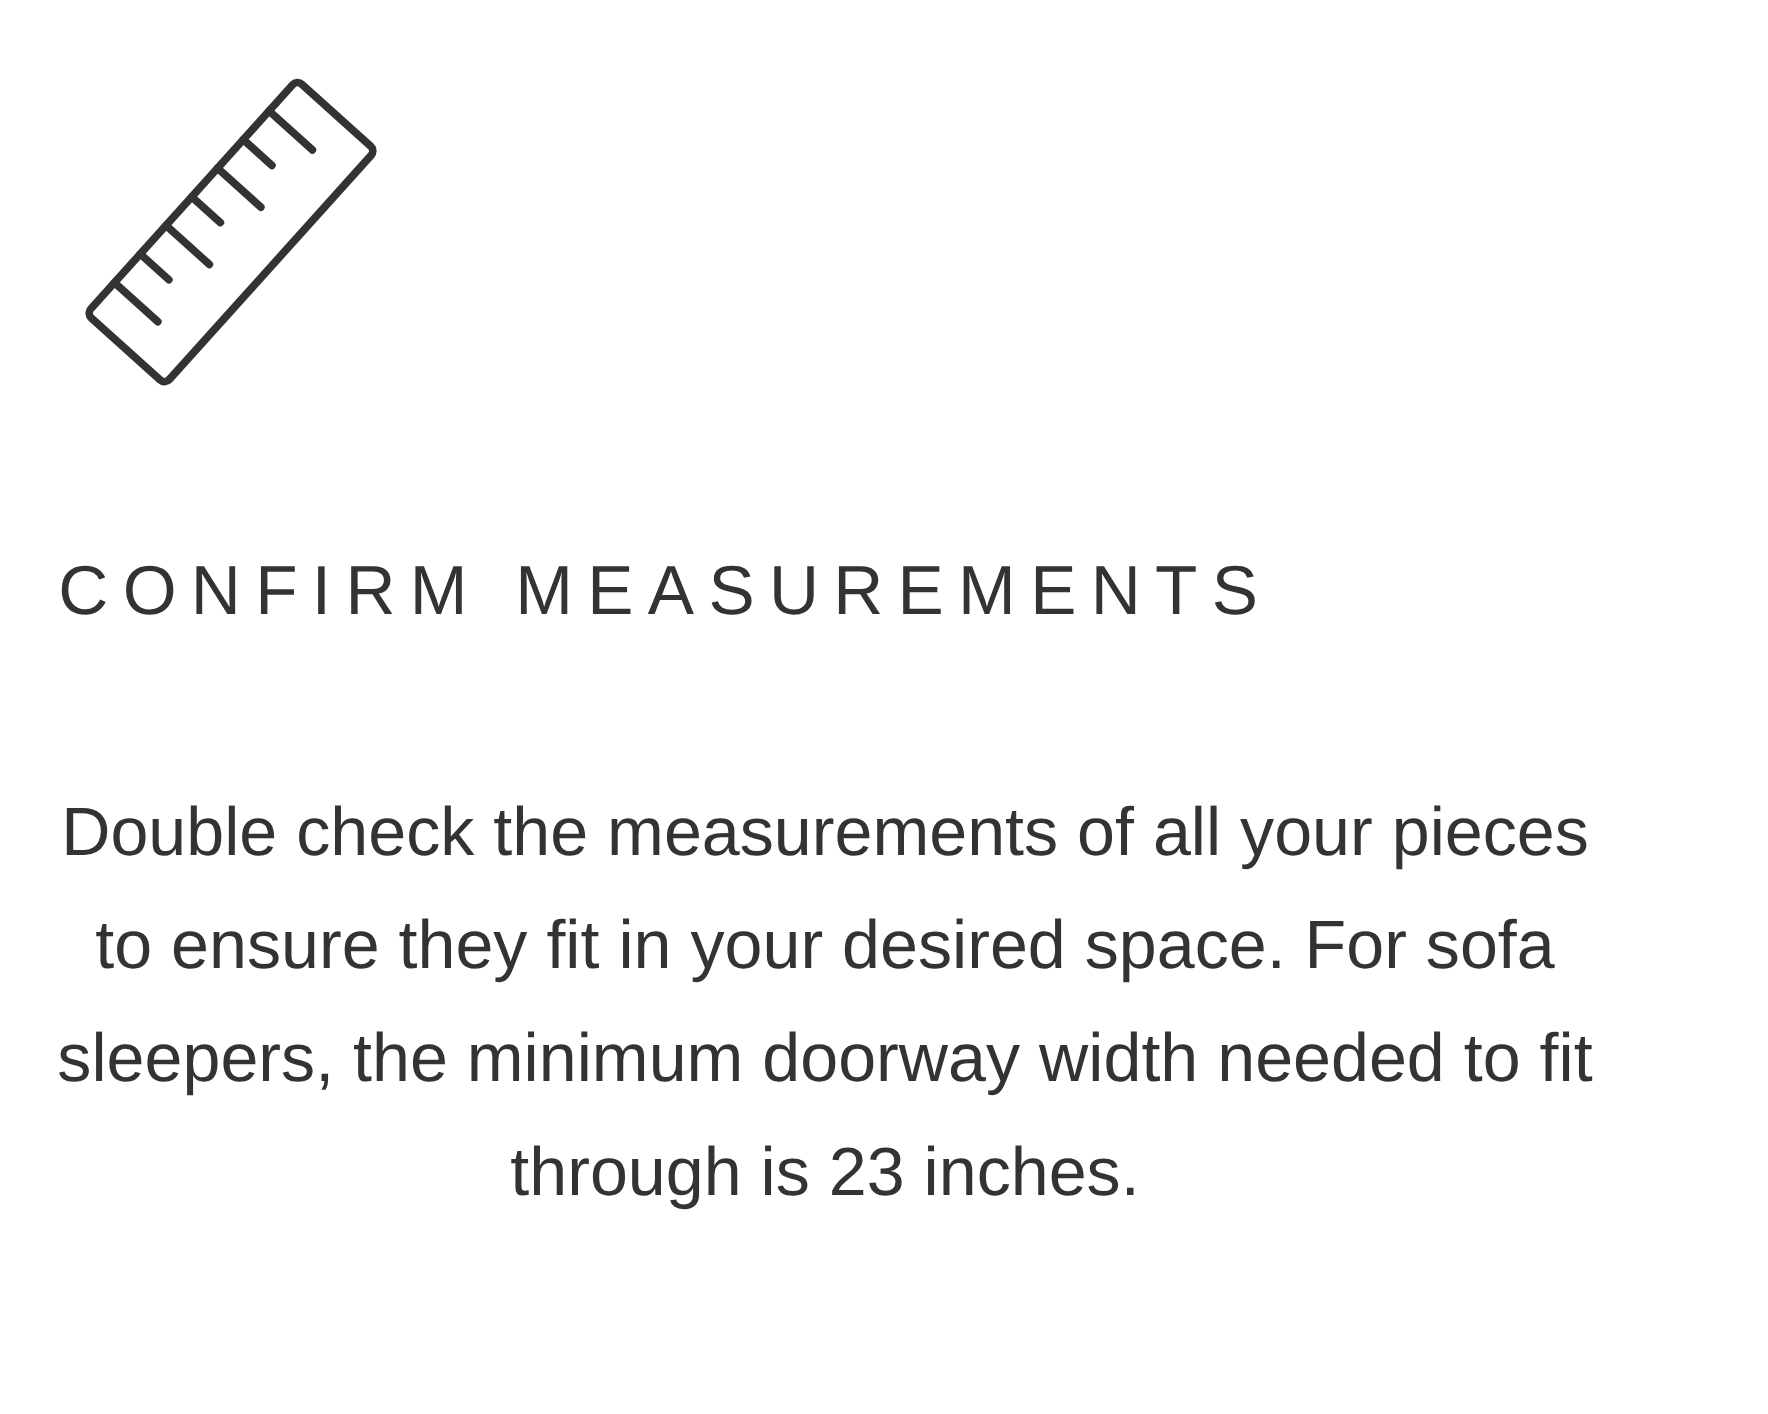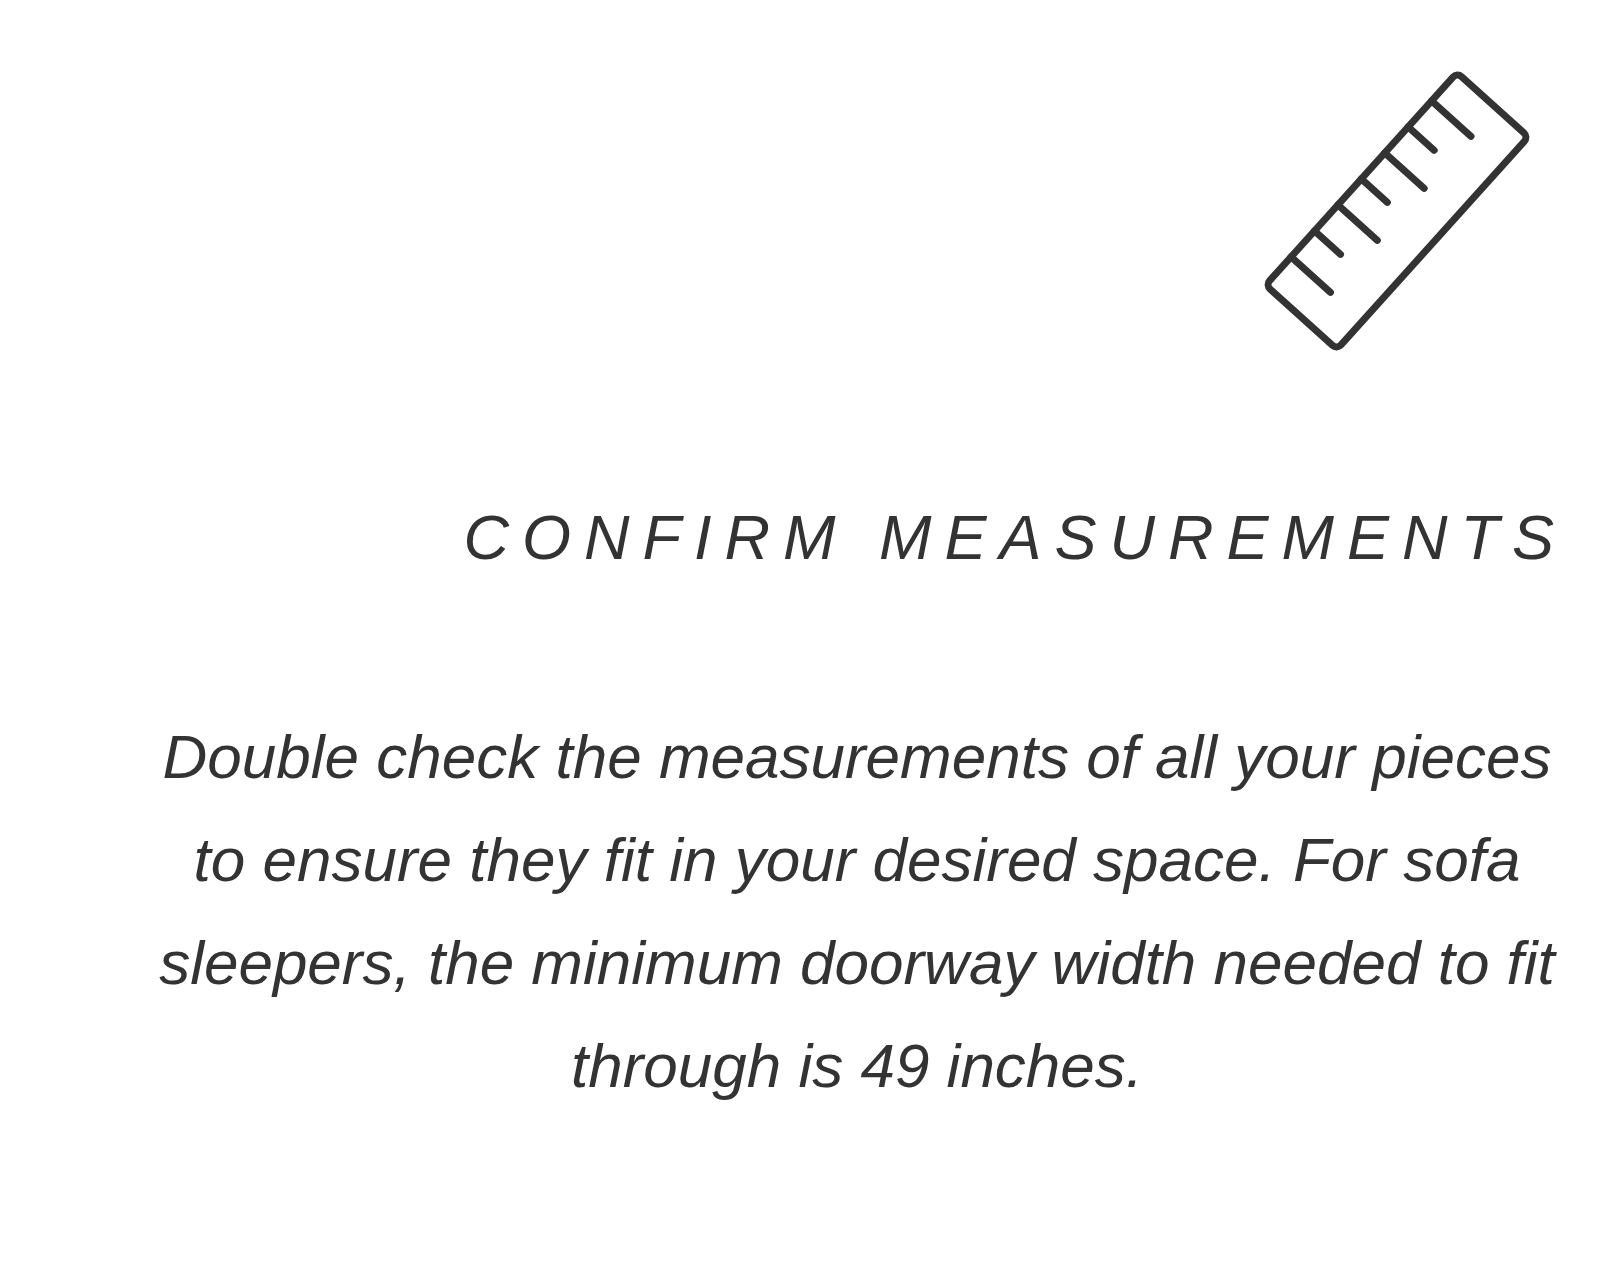--- a/index.html
+++ b/index.html
@@ -13,23 +13,22 @@
     font-family: "Liberation Sans", sans-serif;
     color: #333333;
     overflow: hidden;
   }
   .card {
     width: 1607px;
     height: 1285px;
     box-sizing: border-box;
     display: flex;
     flex-direction: column;
-    align-items: flex-end;
+    align-items: flex-start;
     padding: 30px 40px 0 40px;
-    font-style: italic;
   }
   .icon-wrap {
     width: 340px;
     height: 350px;
     display: flex;
     align-items: center;
     justify-content: center;
     margin-top: 6px;
   }
   .icon-wrap svg {
@@ -71,15 +70,15 @@
         <line x1="117" y1="165" x2="152" y2="165" stroke="#333333" stroke-width="7" stroke-linecap="round"></line>
         <line x1="117" y1="200" x2="170" y2="200" stroke="#333333" stroke-width="7" stroke-linecap="round"></line>
         <line x1="117" y1="235" x2="152" y2="235" stroke="#333333" stroke-width="7" stroke-linecap="round"></line>
         <line x1="117" y1="270" x2="170" y2="270" stroke="#333333" stroke-width="7" stroke-linecap="round"></line>
       </g>
     </svg>
   </div>
 
   <h1 class="title">CONFIRM MEASUREMENTS</h1>
 
-  <p class="body-text">Double check the measurements of all your pieces to ensure they fit in your desired space. For sofa sleepers, the minimum doorway width needed to fit through is 49 inches.</p>
+  <p class="body-text">Double check the measurements of all your pieces to ensure they fit in your desired space. For sofa sleepers, the minimum doorway width needed to fit through is 23 inches.</p>
 
 </div>
 
 </body></html>

